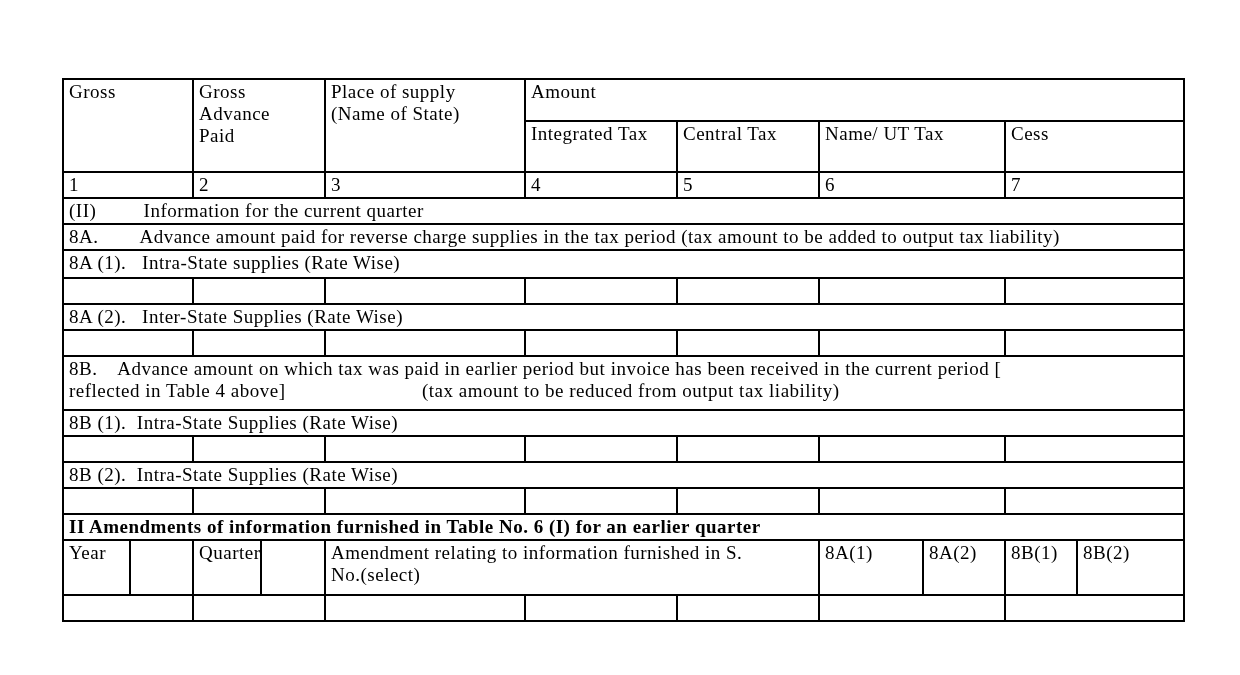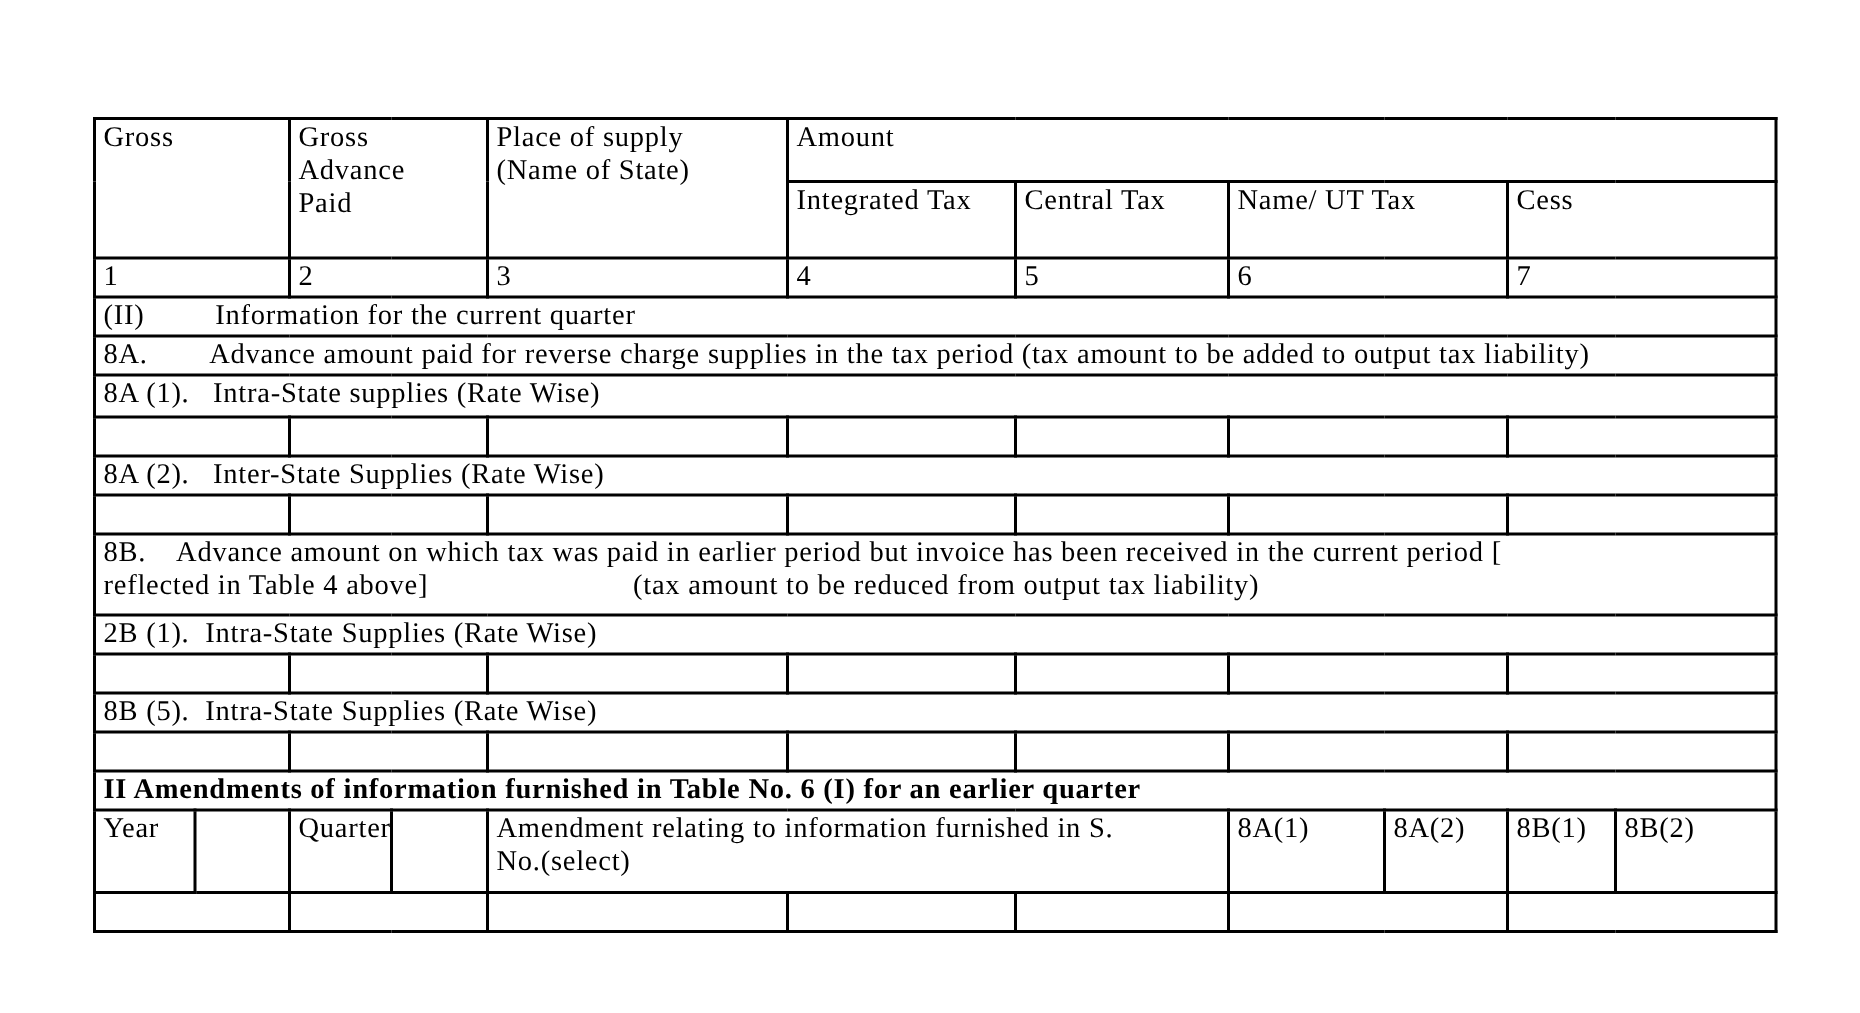--- a/index.html
+++ b/index.html
@@ -147,35 +147,35 @@
       <td colspan="2"></td>
       <td colspan="2"></td>
     </tr>
 
     <tr class="h54">
       <td class="sec sec8b" colspan="11">8B.    Advance amount on which tax was paid in earlier period but invoice has been received in the current period [
 reflected in Table 4 above]                          (tax amount to be reduced from output tax liability)</td>
     </tr>
 
     <tr class="h25">
-      <td class="sec mid" colspan="11">2B (1).  Intra-State Supplies (Rate Wise)</td>
+      <td class="sec mid" colspan="11">8B (1).  Intra-State Supplies (Rate Wise)</td>
     </tr>
 
     <tr class="h26">
       <td colspan="2"></td>
       <td colspan="2"></td>
       <td></td>
       <td></td>
       <td></td>
       <td colspan="2"></td>
       <td colspan="2"></td>
     </tr>
 
     <tr class="h24">
-      <td class="sec mid" colspan="11">8B (5).  Intra-State Supplies (Rate Wise)</td>
+      <td class="sec mid" colspan="11">8B (2).  Intra-State Supplies (Rate Wise)</td>
     </tr>
 
     <tr class="h26">
       <td colspan="2"></td>
       <td colspan="2"></td>
       <td></td>
       <td></td>
       <td></td>
       <td colspan="2"></td>
       <td colspan="2"></td>

